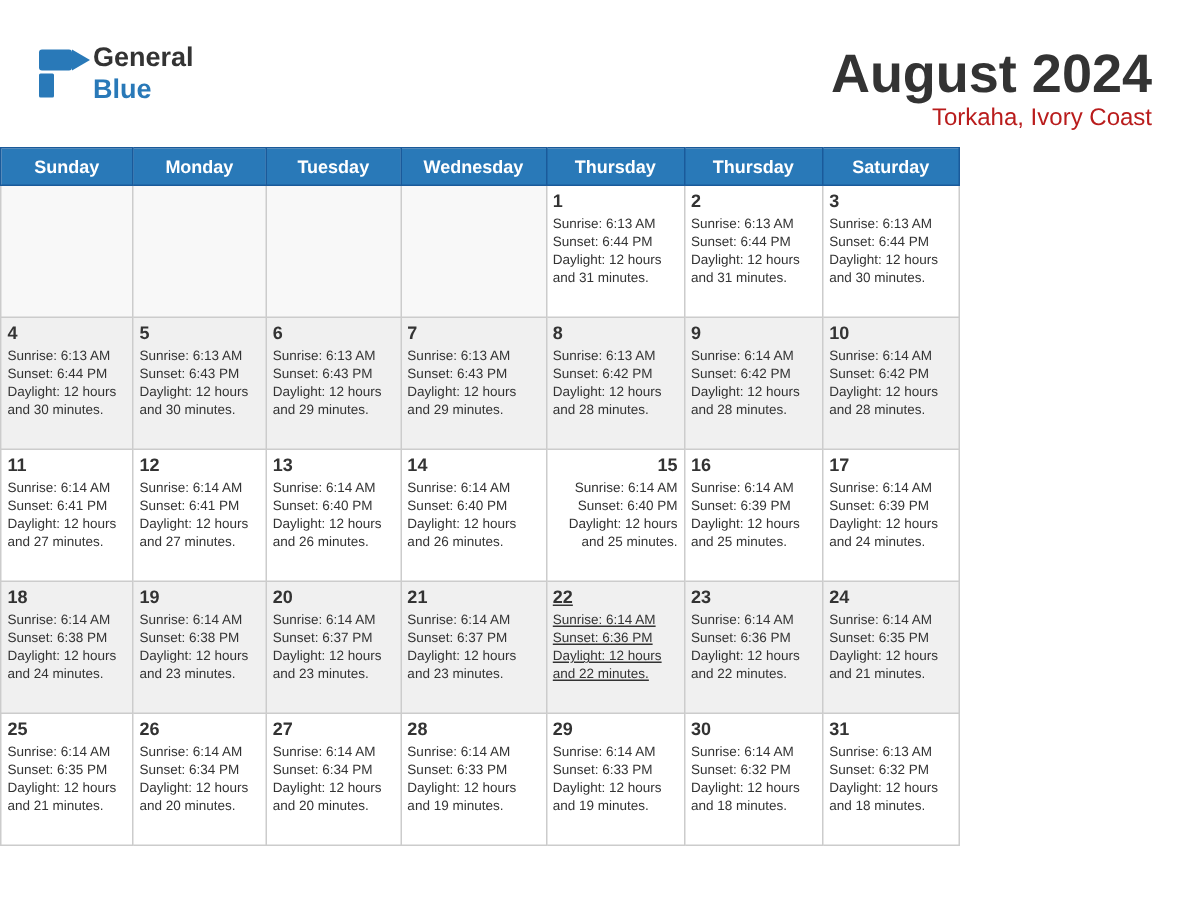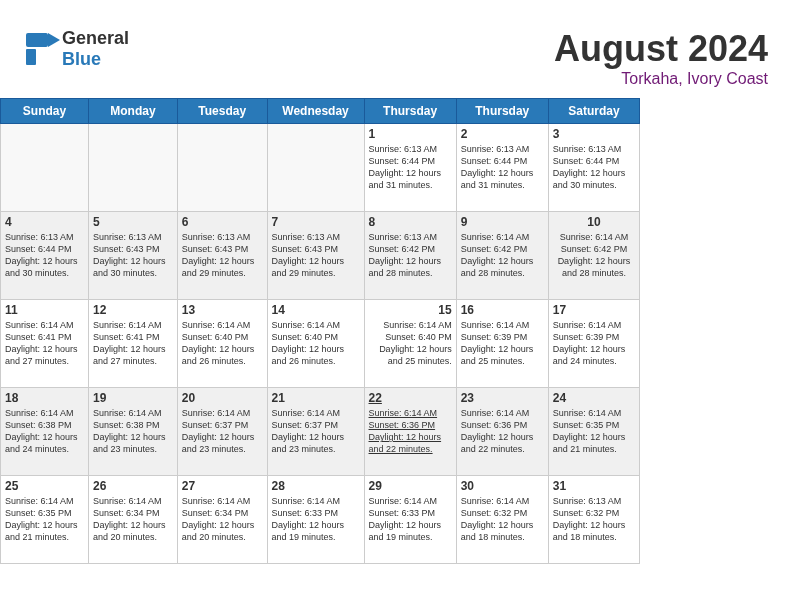--- a/index.html
+++ b/index.html
@@ -3,21 +3,21 @@
   <meta charset="utf-8">
   <style>
     * { margin: 0; padding: 0; box-sizing: border-box; }
     body { font-family: Arial, sans-serif; background: #fff; width: 792px; height: 612px; overflow: hidden; }
     
     .header { display: flex; justify-content: space-between; align-items: flex-start; padding: 28px 24px 10px 24px; }
     .logo-text { display: flex; flex-direction: column; }
     
     .title-block { text-align: right; }
     .month-year { font-size: 36px; font-weight: bold; color: #333; }
-    .location { font-size: 16px; color: #701a75; }
+    .location { font-size: 16px; color: #b91c1c; }
     
     .day-header { background: #2979b8; color: #fff; font-size: 12px; font-weight: bold; text-align: center; padding: 5px 2px; border: 1px solid #1a5a9a; }
     
     .day-cell { vertical-align: top; border: 1px solid #ccc; padding: 3px 4px; width: 113px; min-height: 80px; font-size: 9.5px; color: #333; background: #fff; }
     .day-cell.empty { background: #f8f8f8; }
     .day-cell.shaded { background: #f0f0f0; }
     
     .day-num { font-size: 12px; font-weight: bold; margin-bottom: 2px; }
     .day-info { font-size: 9px; line-height: 1.35; color: #333; }
     
@@ -133,21 +133,21 @@
         </div>
       </td>
           <td class="day-cell shaded" style="height: 88px;">
         <div class="day-num">9</div>
         <div class="day-info">
           <span>Sunrise: 6:14 AM</span><br>
           <span>Sunset: 6:42 PM</span><br>
           <span>Daylight: 12 hours and 28 minutes.</span>
         </div>
       </td>
-          <td class="day-cell shaded" style="height: 88px; text-align: center;">
+          <td class="day-cell shaded" style="height: 88px;">
         <div class="day-num">10</div>
         <div class="day-info">
           <span>Sunrise: 6:14 AM</span><br>
           <span>Sunset: 6:42 PM</span><br>
           <span>Daylight: 12 hours and 28 minutes.</span>
         </div>
       </td>
         </tr>
         <tr>
           <td class="day-cell" style="height: 88px;">

